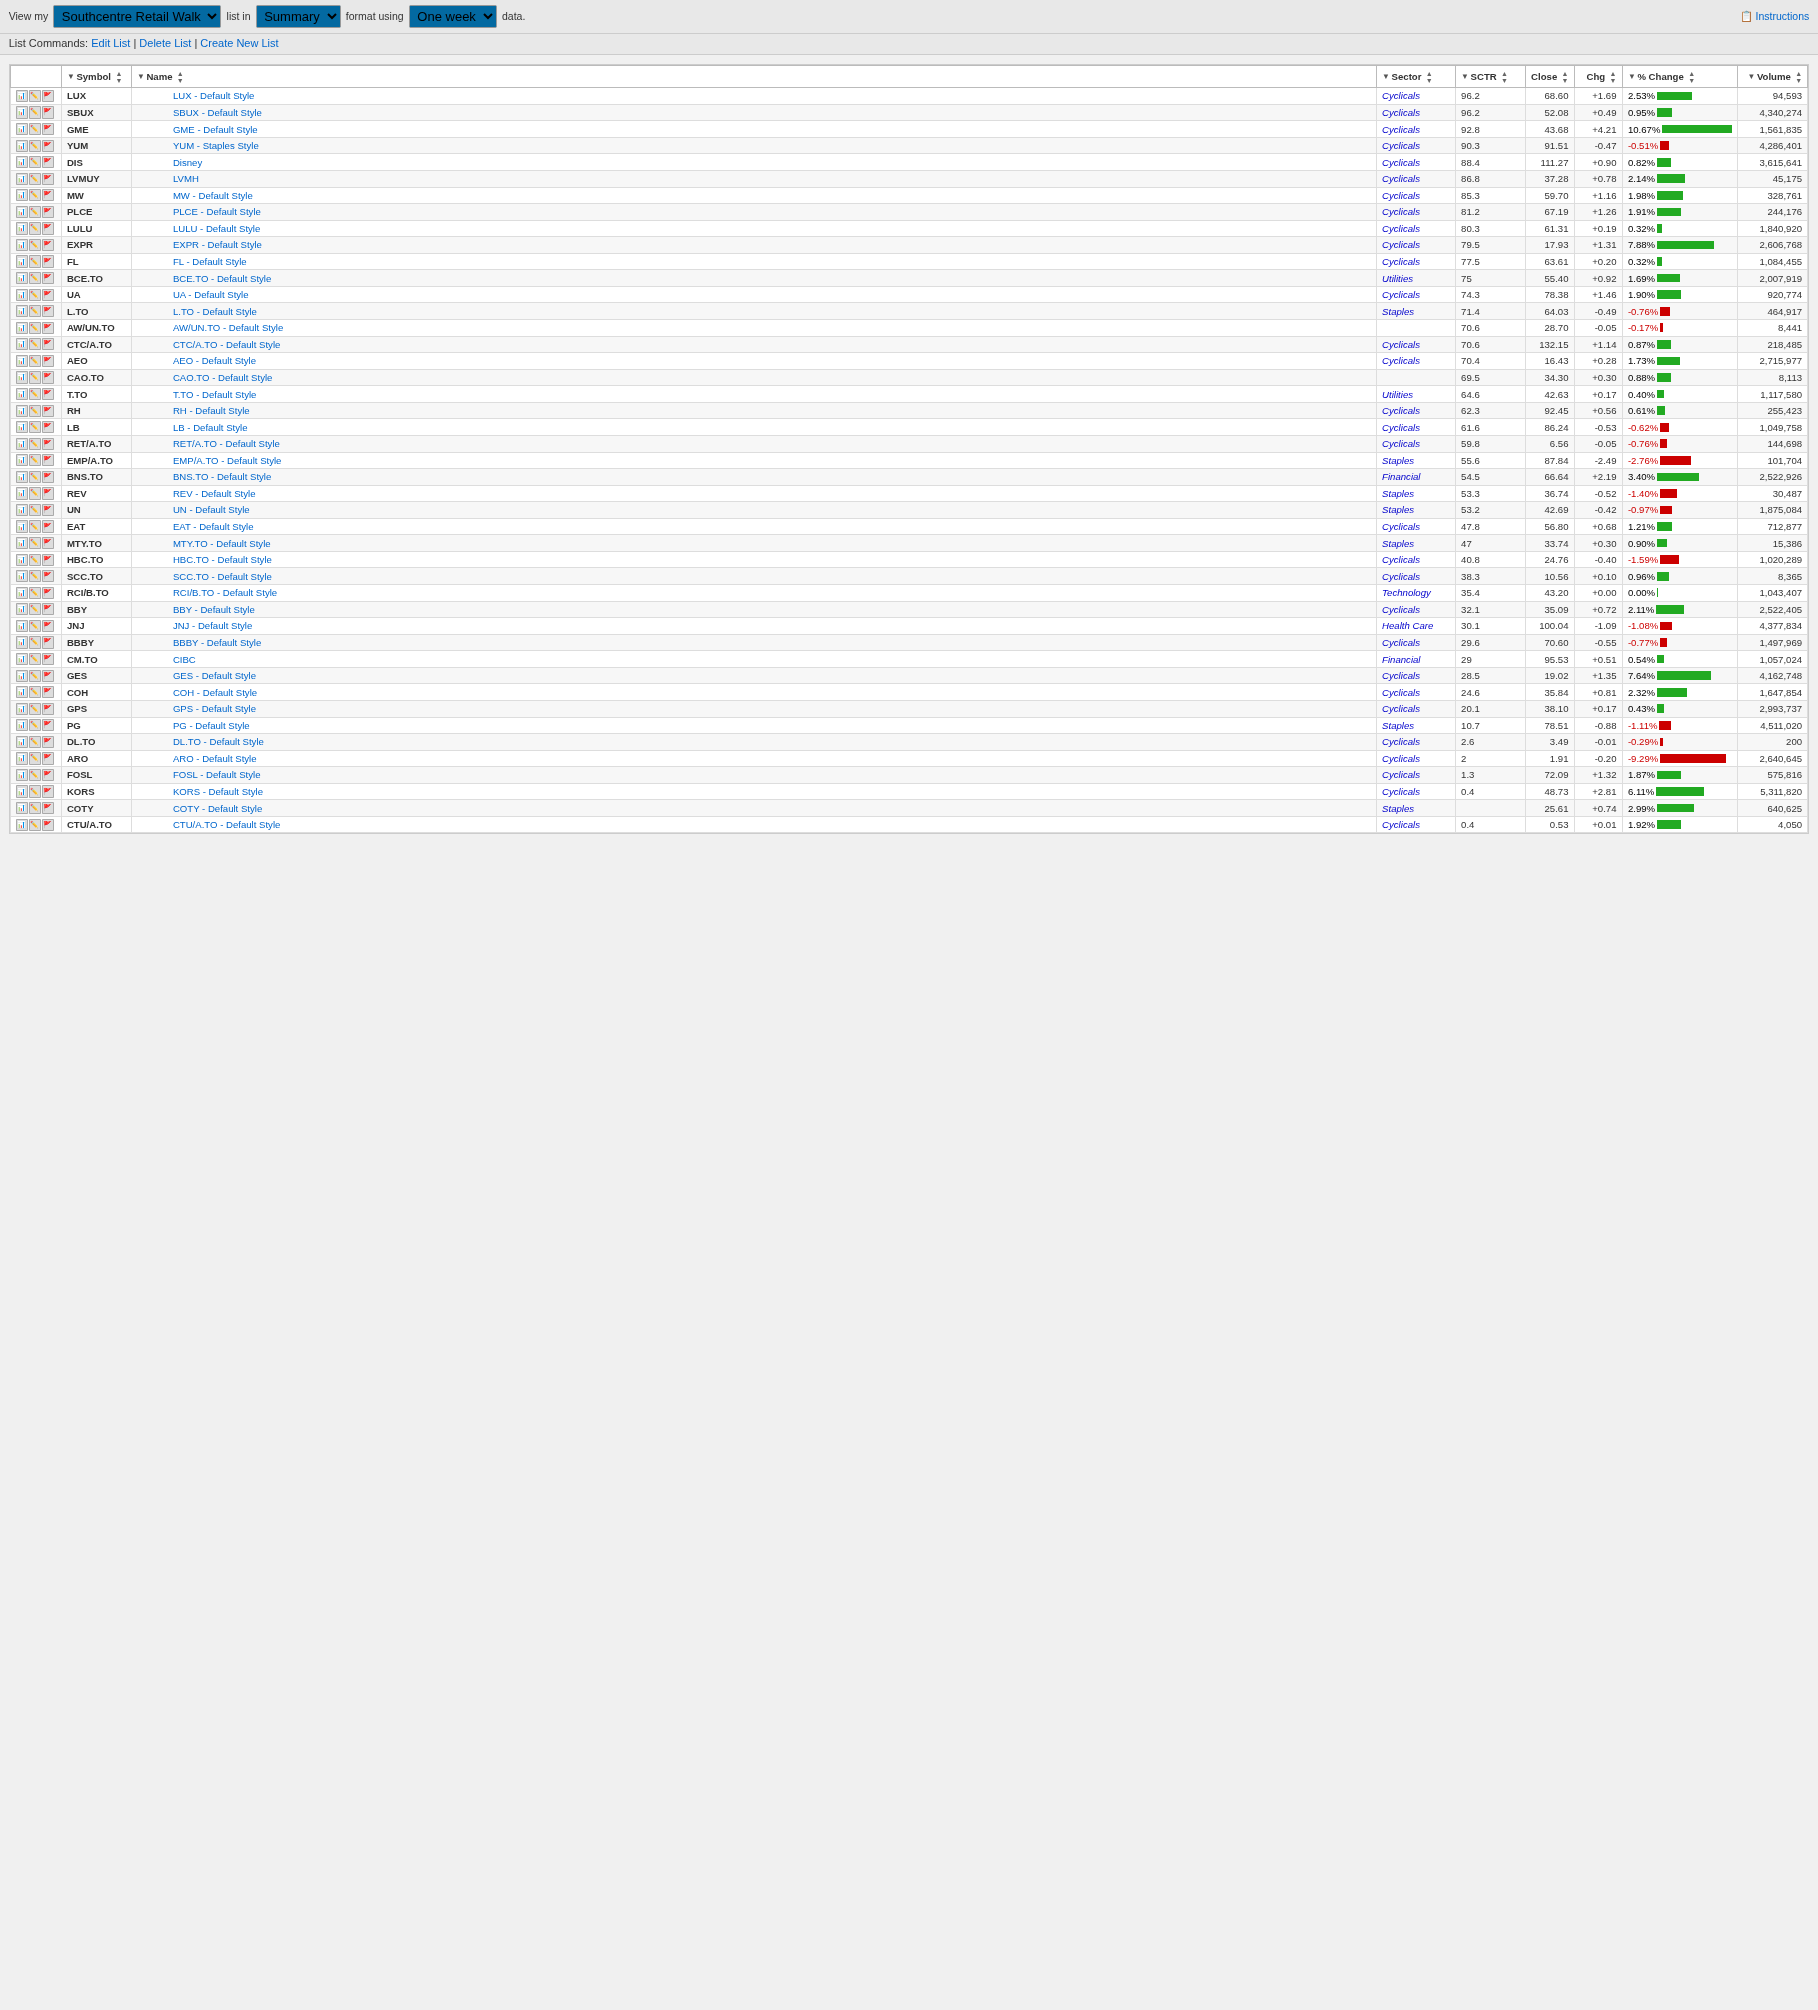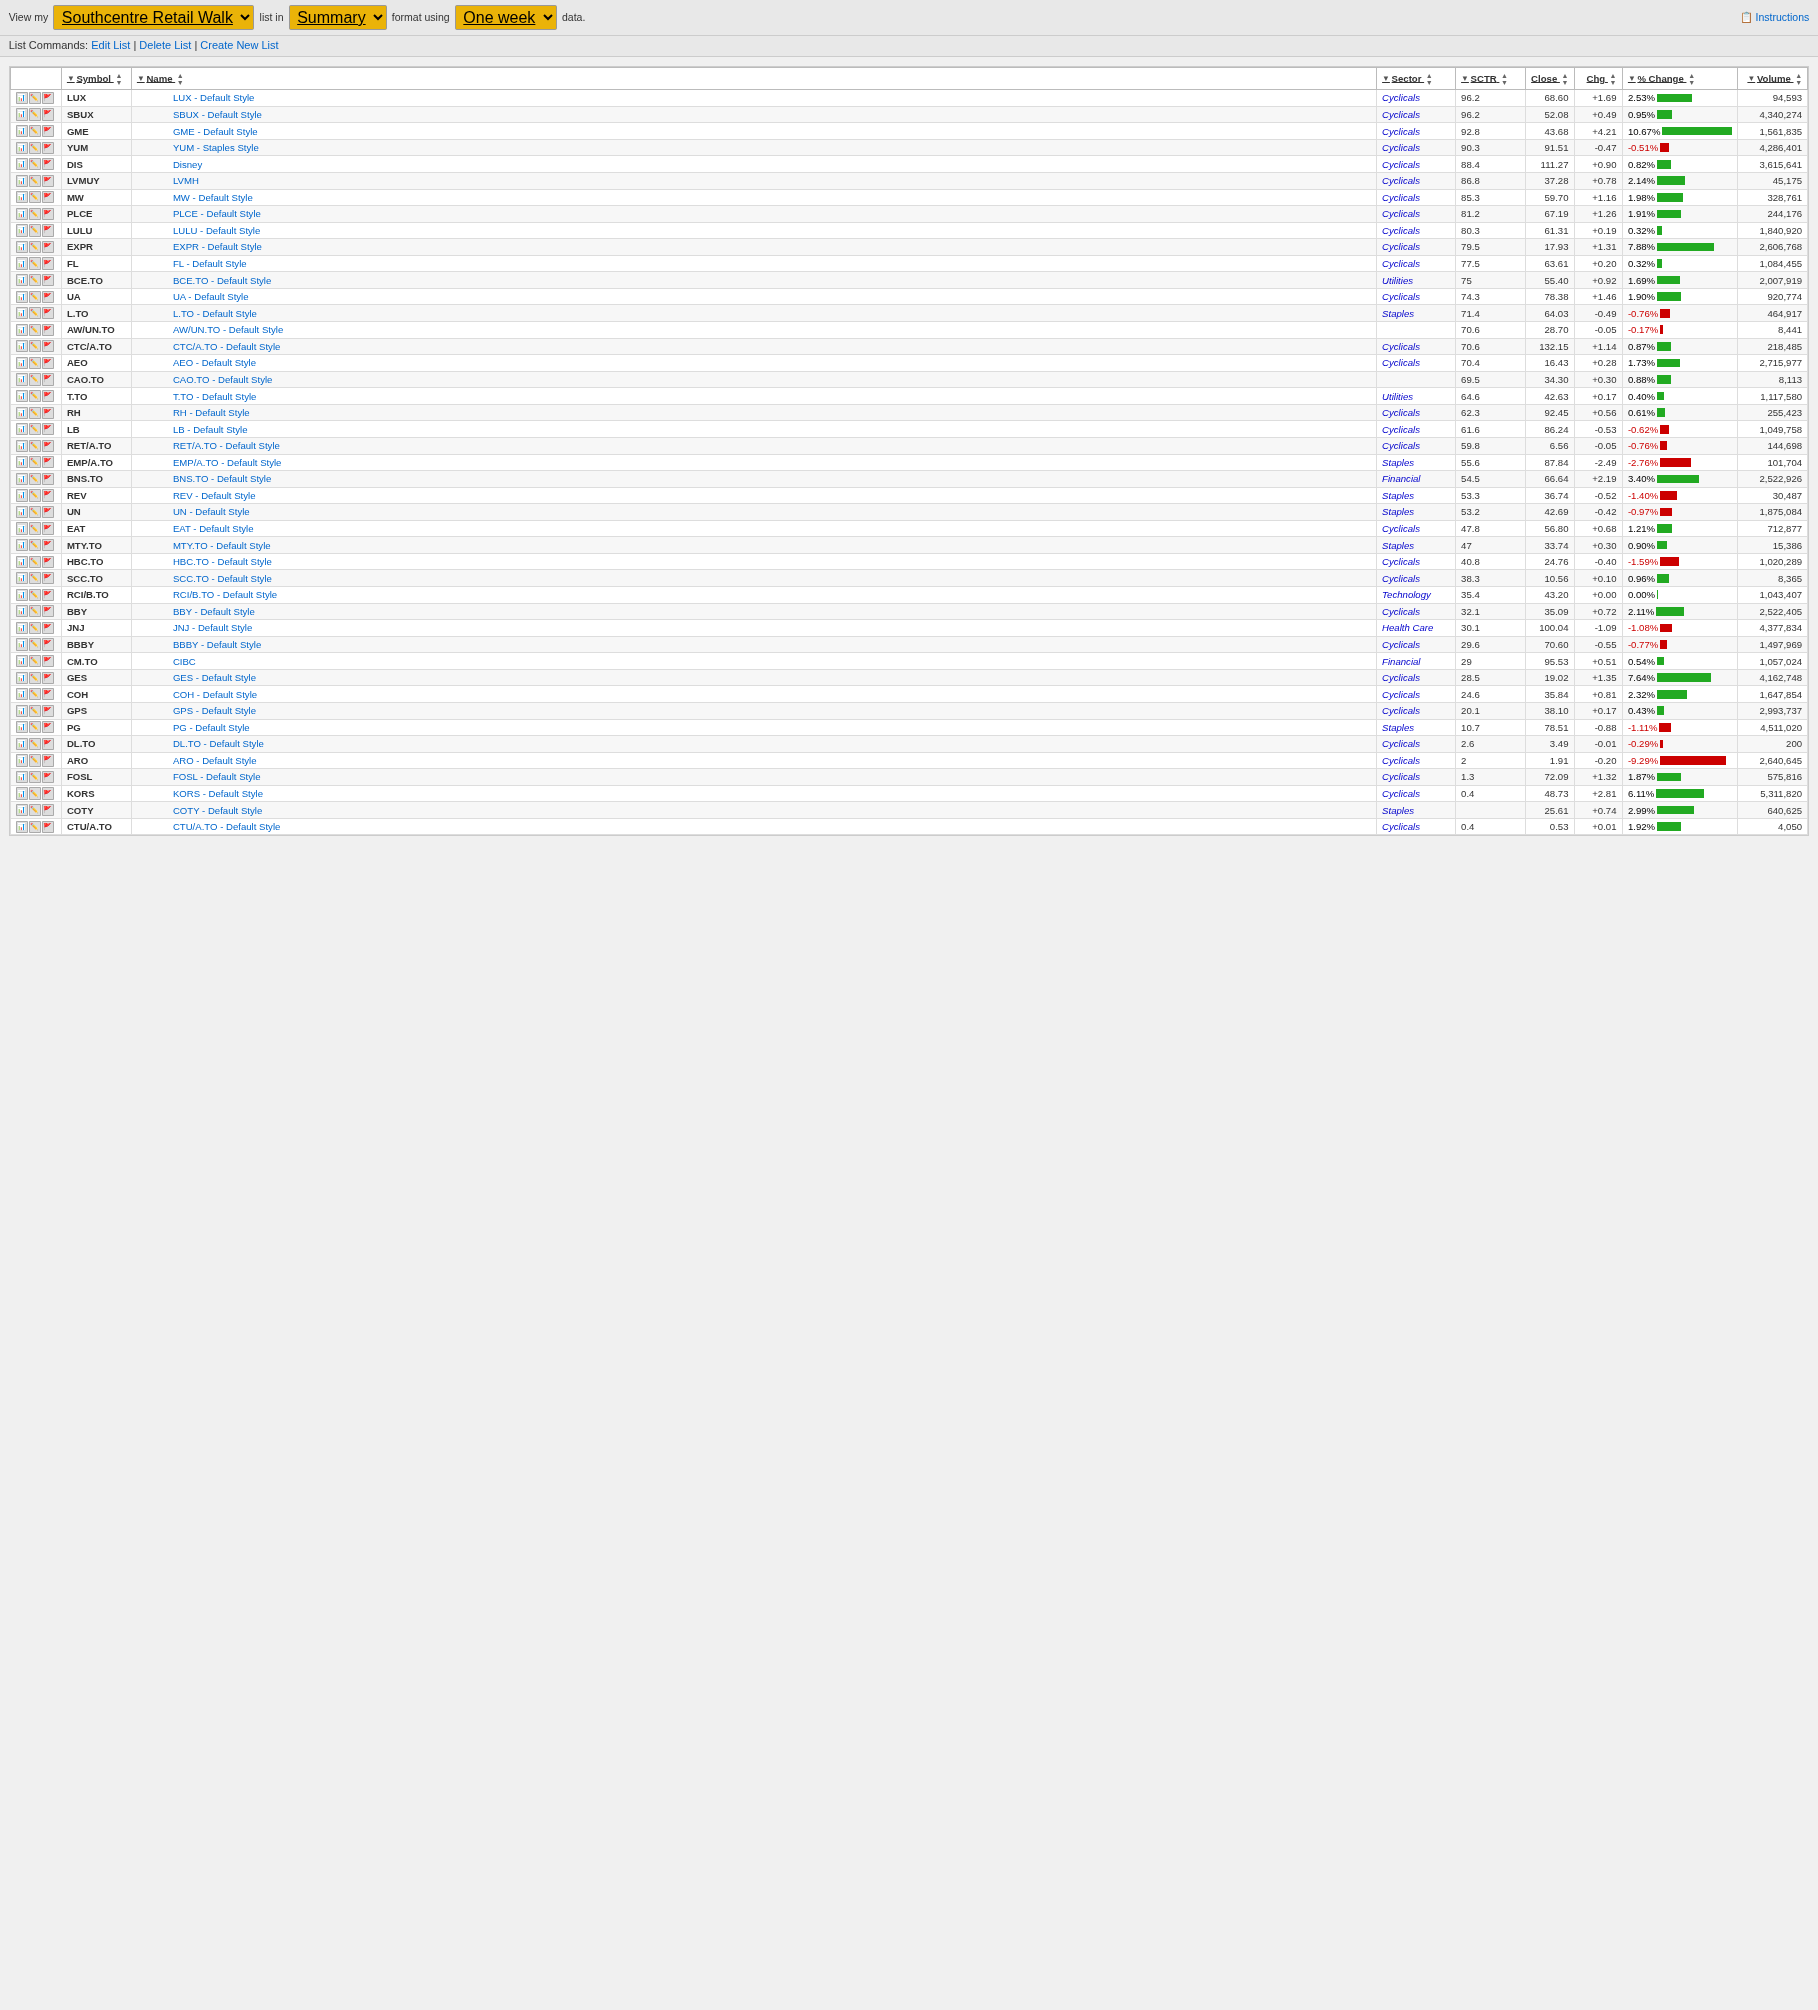--- a/index.html
+++ b/index.html
@@ -12,27 +12,26 @@
     .top-bar {
       background: #e8e8e8;
       border-bottom: 0.9px solid #ccc;
       padding: 5.2px 8.7px;
       display: flex;
       align-items: center;
       gap: 5.2px;
       flex-wrap: wrap;
     }
     .top-bar select, .top-bar .select-box {
-      font-size: 16px;
+      font-size: 13px;
       padding: 1.7px 3.5px;
       border: 0.9px solid #999;
-      background: #eab308;
+      background: #0369a1;
       border-radius: 1.7px;
       cursor: pointer;
-      text-decoration: underline;
     }
     .list-commands {
       padding: 3.5px 8.7px 5.2px;
       background: #e8e8e8;
       border-bottom: 0.9px solid #ccc;
       font-size: 11px;
     }
     .list-commands a {
       color: #0066cc;
       text-decoration: none;
@@ -52,21 +51,20 @@
       background: white;
       border: 0.9px solid #ccc;
     }
     table {
       border-collapse: collapse;
       width: 100%;
       min-width: 786px;
     }
     thead tr {
       background: #d8d8d8;
-      text-decoration: underline;
     }
     th {
       border: 0.9px solid #bbb;
       padding: 3.5px 5.2px;
       text-align: left;
       font-size: 9.6px;
       font-weight: bold;
       white-space: nowrap;
       position: relative;
     }

